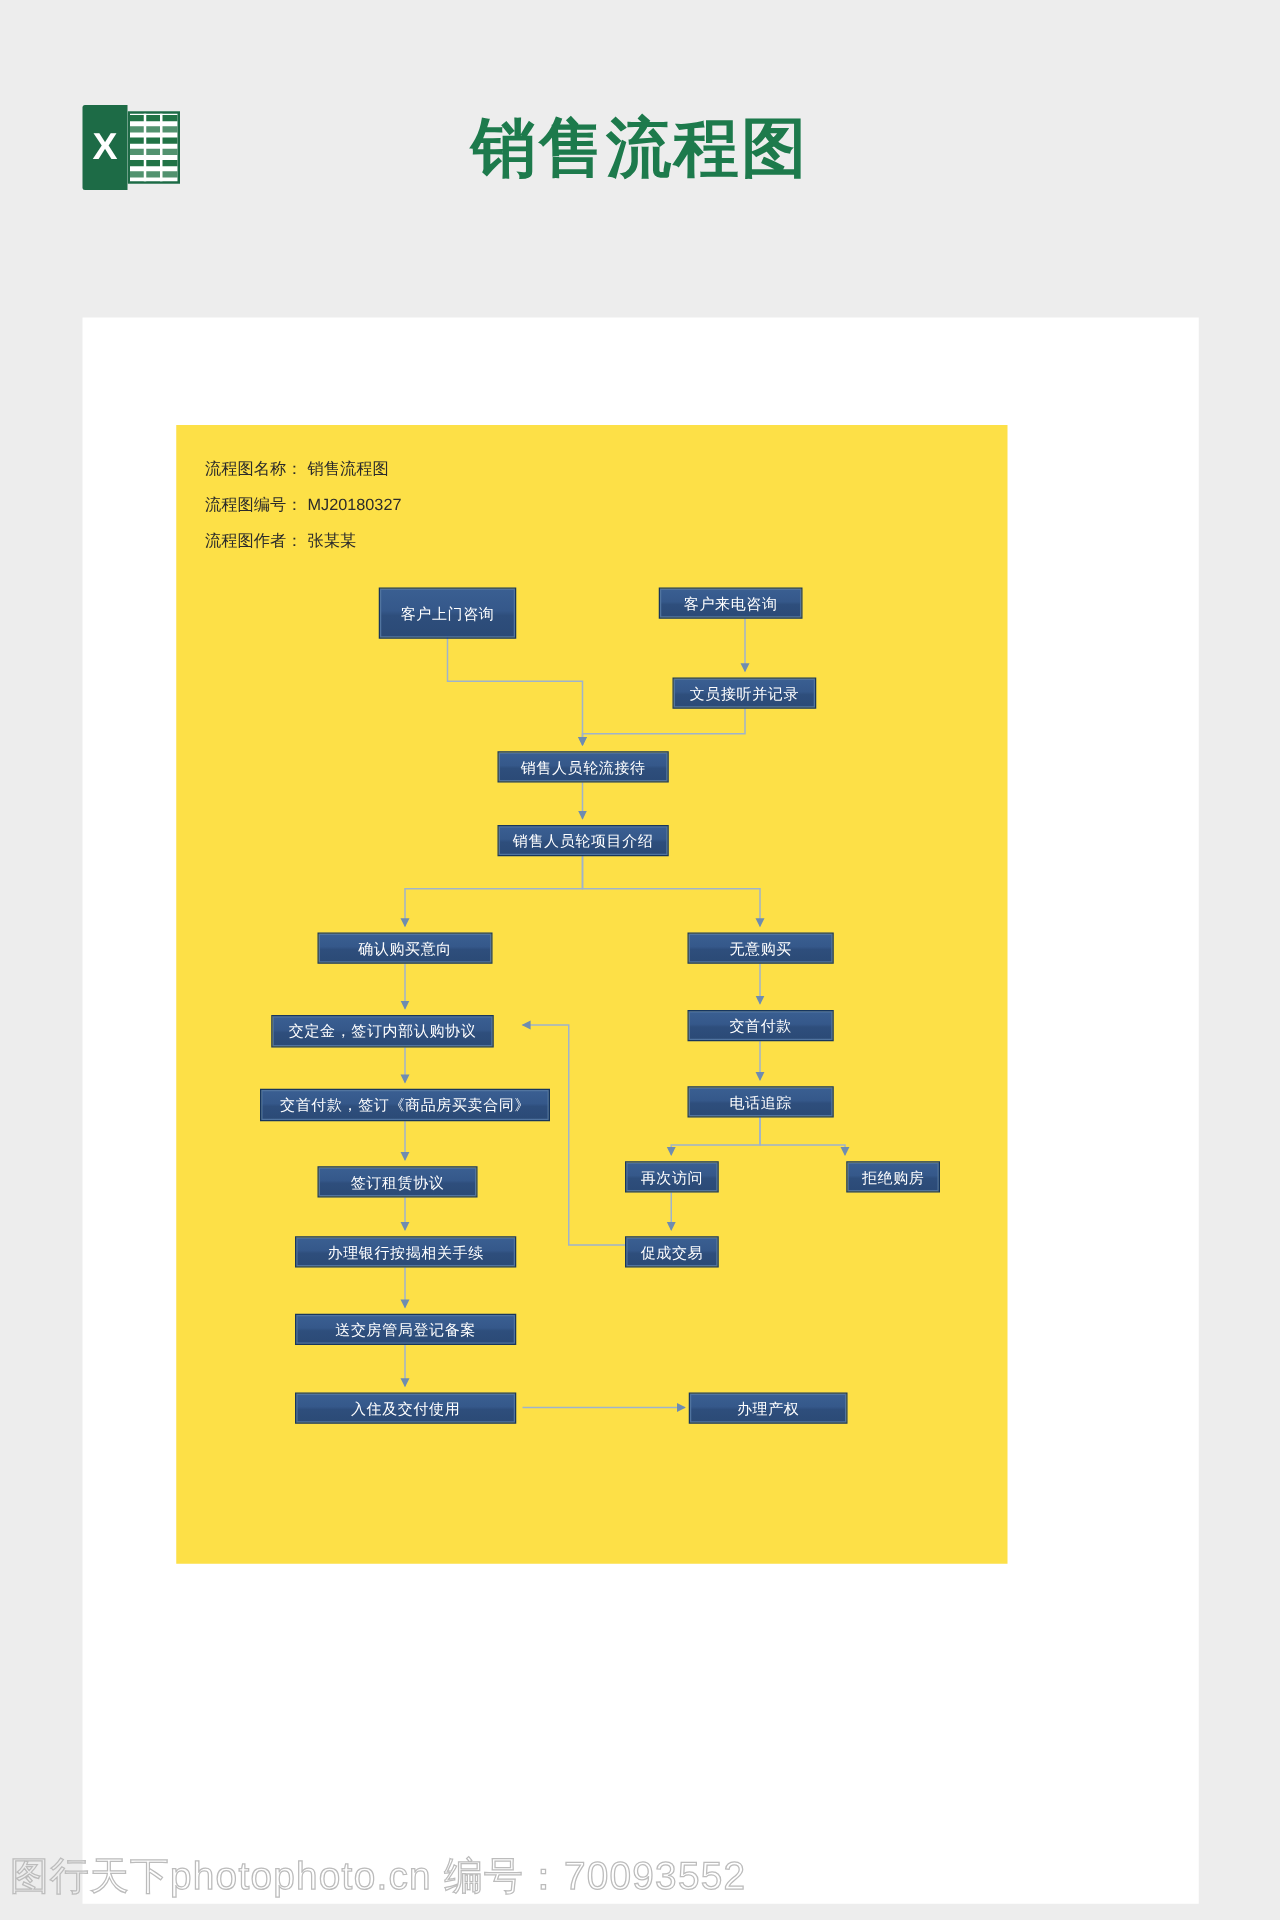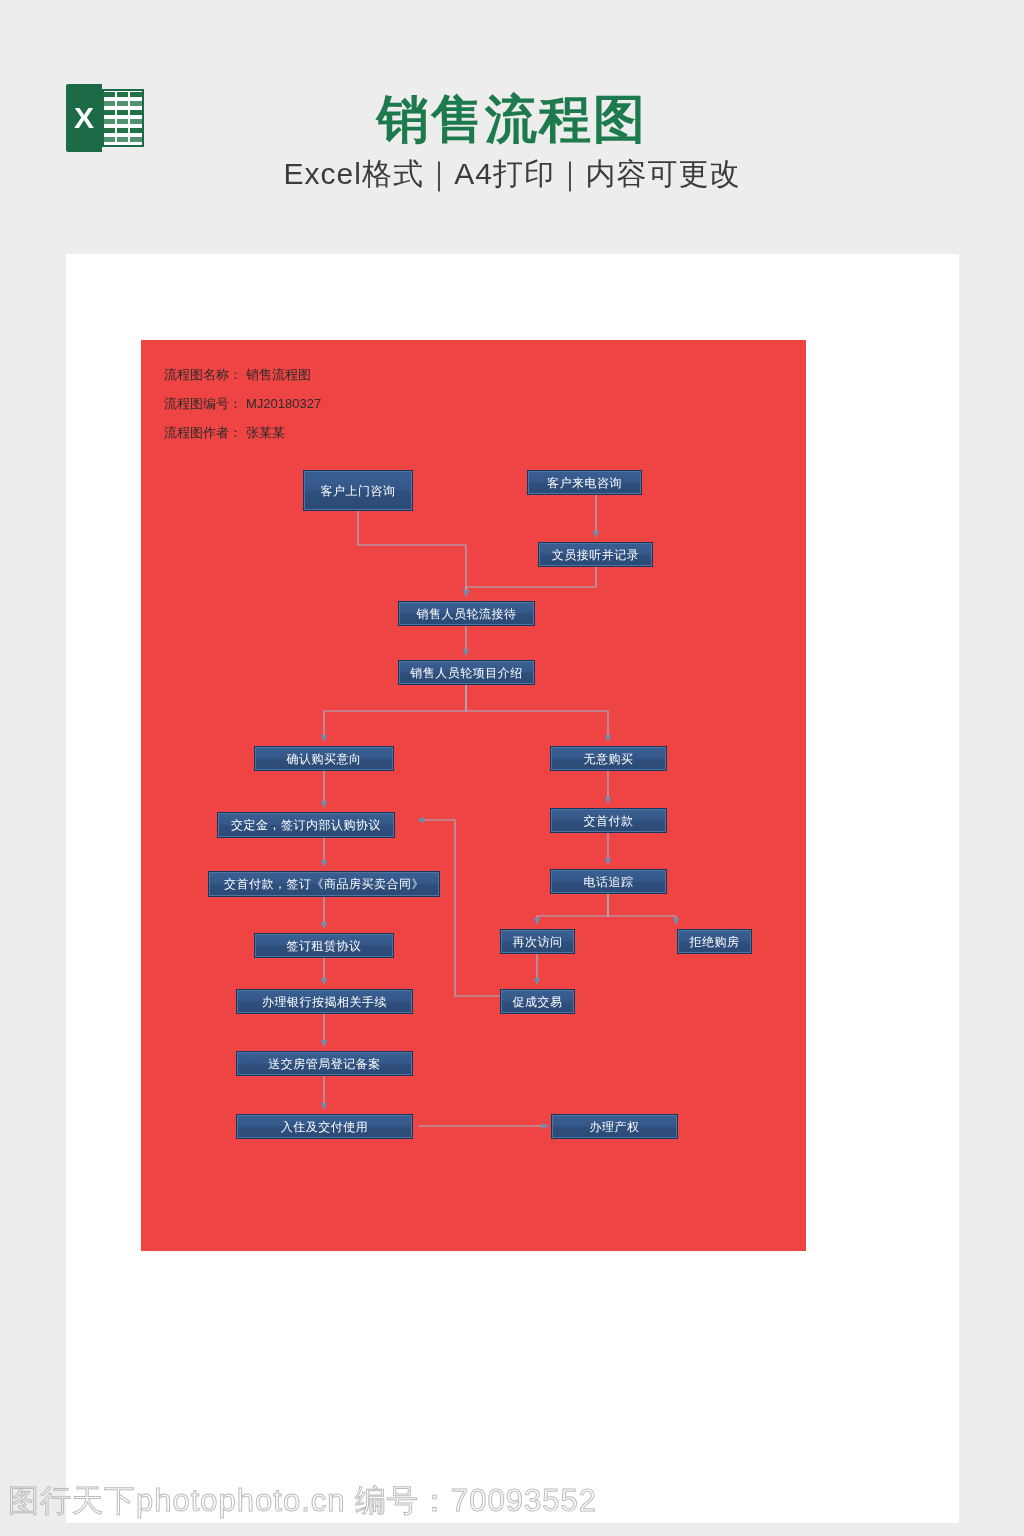--- a/index.html
+++ b/index.html
@@ -37,21 +37,21 @@
     text-align:center;color:#3c3c3c;font-size:30px;line-height:44px;letter-spacing:1px;
   }
   
   #page{
     position:absolute;left:66px;top:254px;width:893px;height:1269px;
     background:#ffffff;
   }
   
   #panel{
     position:absolute;left:141px;top:340px;width:665px;height:911px;
-    background:#ef4444;
+    background:#fde047;
   }
   
   .meta-row{
     position:absolute;left:23px;color:#2b2b2b;font-size:13px;line-height:18px;
     white-space:nowrap;
   }
   #meta0{top:26px;} #meta1{top:55px;} #meta2{top:84px;}
   .meta-row .mv{margin-left:4px;}
   
   .node{
@@ -88,21 +88,20 @@
         <i style="left: 0px; top: 19px; width: 38px; height: 5px; opacity: 1;"></i>
         <i style="left: 0px; top: 28px; width: 38px; height: 5px; opacity: 0.78;"></i>
         <i style="left: 0px; top: 37px; width: 38px; height: 5px; opacity: 1;"></i>
         <i style="left: 0px; top: 46px; width: 38px; height: 5px; opacity: 0.78;"></i>
         <i style="left: 11px; top: 0px; width: 2px; height: 54px; background: rgb(255, 255, 255);"></i>
         <i style="left: 24px; top: 0px; width: 2px; height: 54px; background: rgb(255, 255, 255);"></i>
       </div>
   </div>
 
   <div id="title-main">销售流程图</div>
-  <div id="title-sub">Excel格式｜A4打印｜内容可更改</div>
 </div>
 
 <div id="page"></div>
 
 <div id="panel">
 
   <div class="meta-row" id="meta0">
     <span>流程图名称：</span><span class="mv">销售流程图</span>
   </div>
   <div class="meta-row" id="meta1">
@@ -185,21 +184,21 @@
     </div>
     <div class="node" style="left: 409px; top: 468px; width: 117px; height: 25px;">
       <span>交首付款</span>
     </div>
     <div class="node" style="left: 67px; top: 531px; width: 232px; height: 26px;">
       <span>交首付款，签订《商品房买卖合同》</span>
     </div>
     <div class="node" style="left: 409px; top: 529px; width: 117px; height: 25px;">
       <span>电话追踪</span>
     </div>
-    <div class="node" style="left: 113px; top: 593px; width: 140px; height: 25px;">
+    <div class="node" style="left: 113px; top: 593px; width: 128px; height: 25px;">
       <span>签订租赁协议</span>
     </div>
     <div class="node" style="left: 359px; top: 589px; width: 75px; height: 25px;">
       <span>再次访问</span>
     </div>
     <div class="node" style="left: 498px; top: 589px; width: 75px; height: 25px; margin-left: 38px;">
       <span>拒绝购房</span>
     </div>
     <div class="node" style="left: 95px; top: 649px; width: 177px; height: 25px;">
       <span>办理银行按揭相关手续</span>

